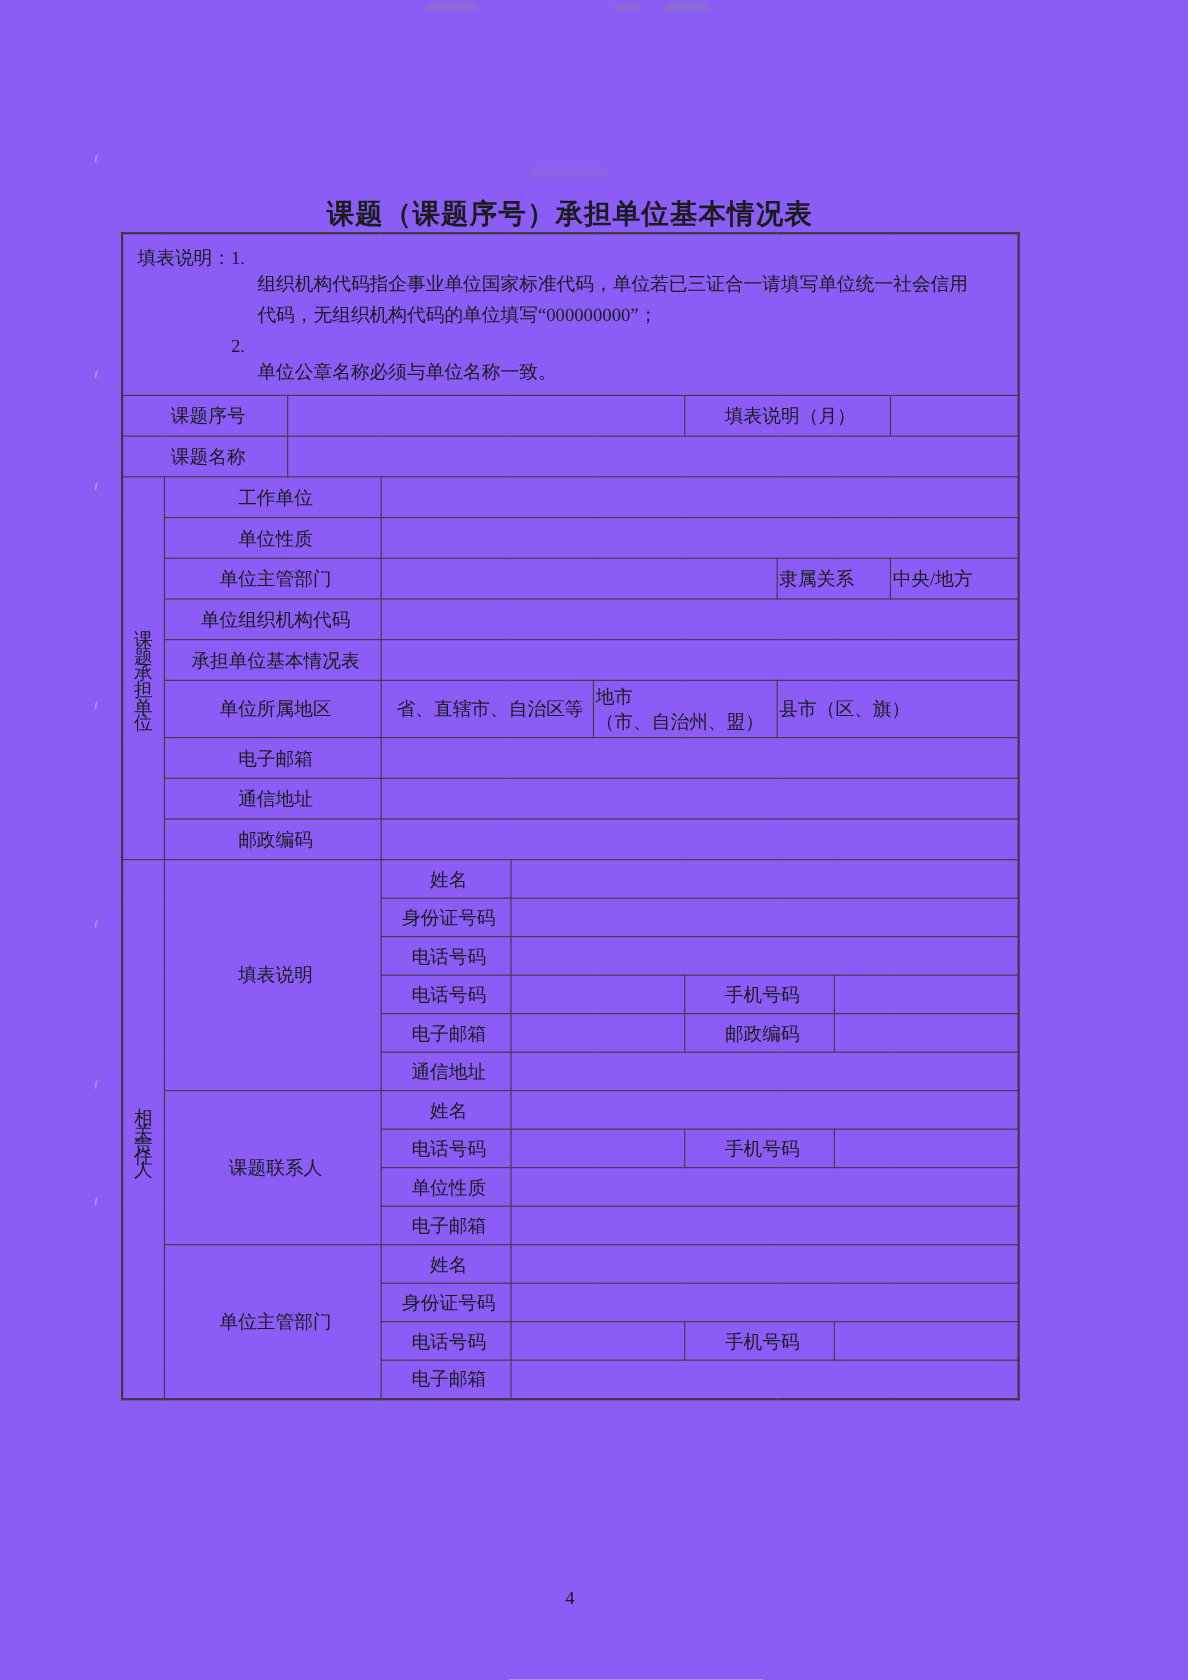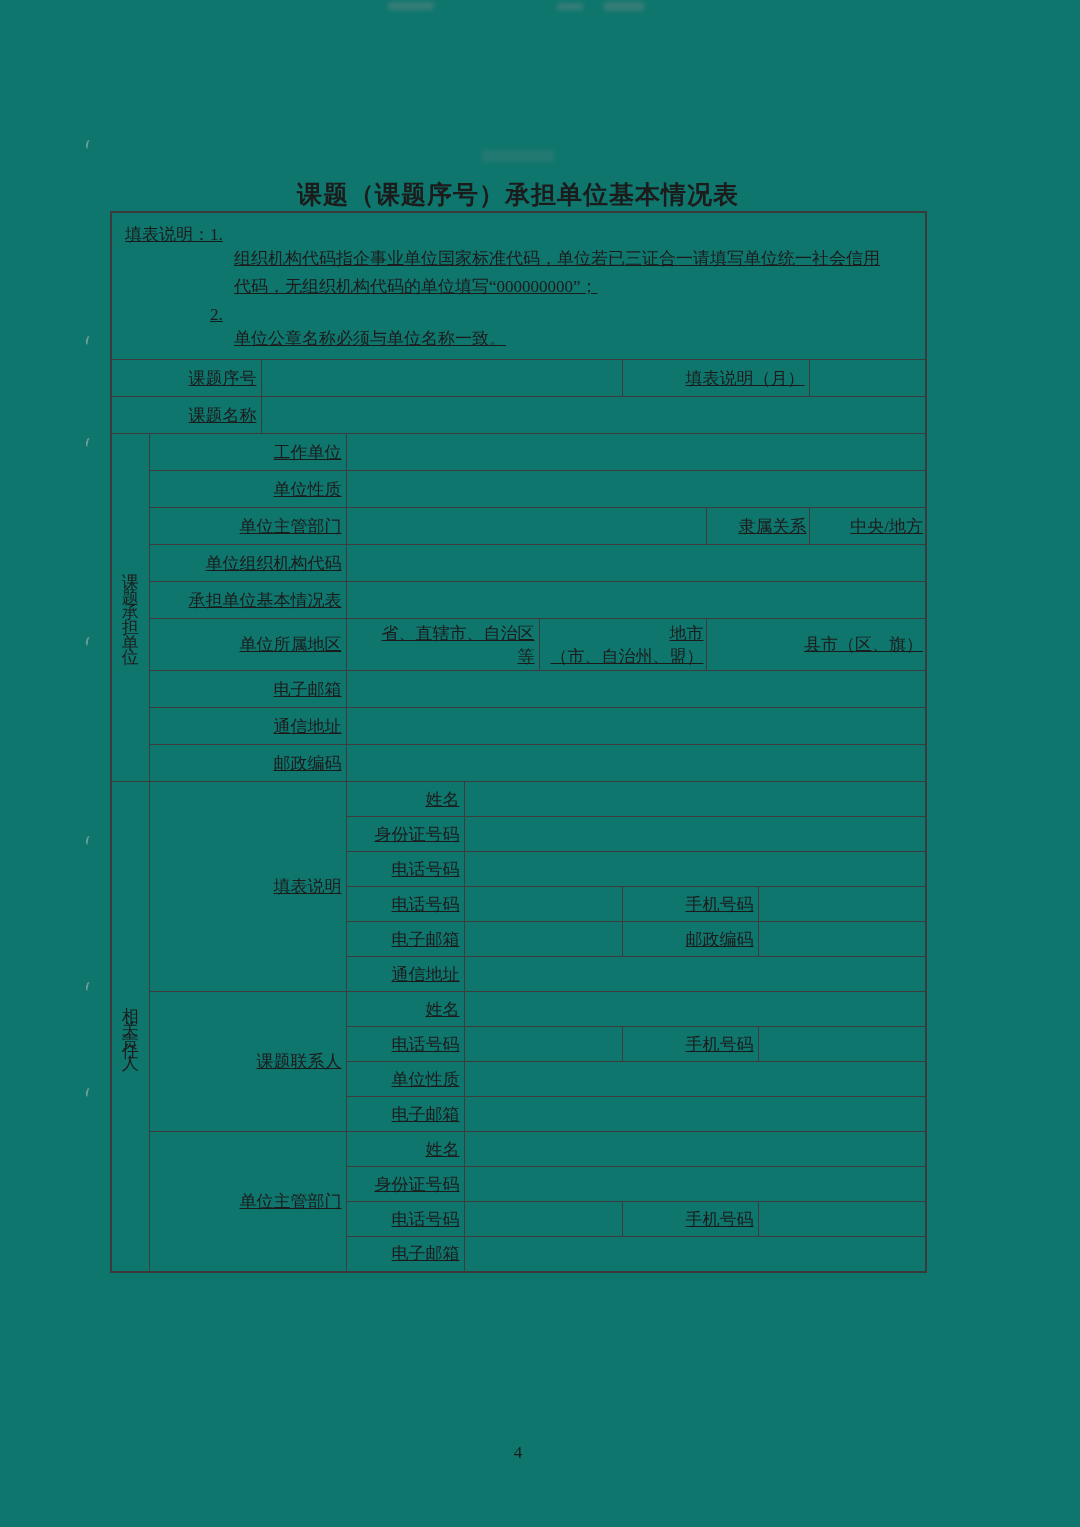--- a/index.html
+++ b/index.html
@@ -1,28 +1,28 @@
 <!DOCTYPE html>
 <html><head>
 <meta charset="utf-8">
 <style>
   html,body{margin:0;padding:0;}
   body{
     width:1080px;height:1527px;position:relative;
     background:#fdfdfc;color:#1b1b1b;
     font-family:"Liberation Serif","DejaVu Serif",serif;
   }
-  .page{position:absolute;inset:0;background:#0f766e;overflow:hidden;}
+  .page{position:absolute;inset:0;background:#8b5cf6;overflow:hidden;}
   .content{position:absolute;left:110px;top:0;width:816px;}
   .title{margin:178px 0 0 0;text-align:center;font-size:25px;font-weight:700;letter-spacing:1px;}
   .table-tag{font-size:16px;margin:24px 0 5px 13px;}
-  table.form-table{border-collapse:collapse;table-layout:fixed;width:816px;border:2px solid #3a3a3a;text-decoration:underline;}
+  table.form-table{border-collapse:collapse;table-layout:fixed;width:816px;border:2px solid #3a3a3a;}
   td{border:1px solid #3c3c3c;font-size:17px;vertical-align:middle;padding:2px 4px;overflow:hidden;}
-  td.lbl{padding-left:21px;text-align:right;}
-  td.c{text-align:right;padding:2px;}
+  td.lbl{padding-left:10px;text-align:center;}
+  td.c{text-align:left;padding:2px;}
   td.val{}
   tr.r-notes{height:102px;}
   tr.r-top{height:37px;}
   tr.r-unit{height:37px;}
   tr.r-region{height:52px;}
   tr.r-person{height:35px;}
   .notes-wrap{display:flex;align-items:flex-start;padding:6px 8px 4px 9px;line-height:28px;}
   .notes-label{white-space:nowrap;flex:0 0 auto;}
   .notes-items{flex:1;}
   .note-item{display:flex;}

